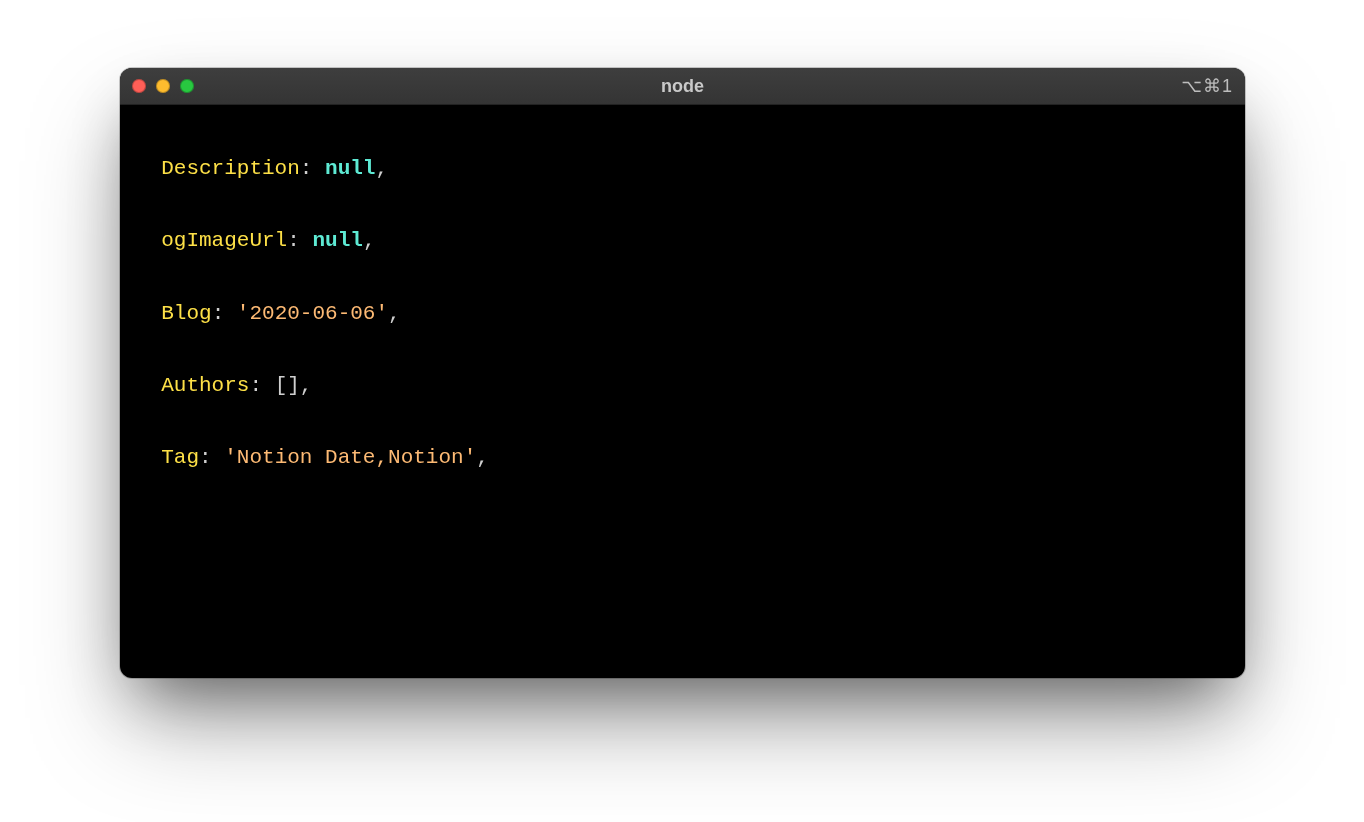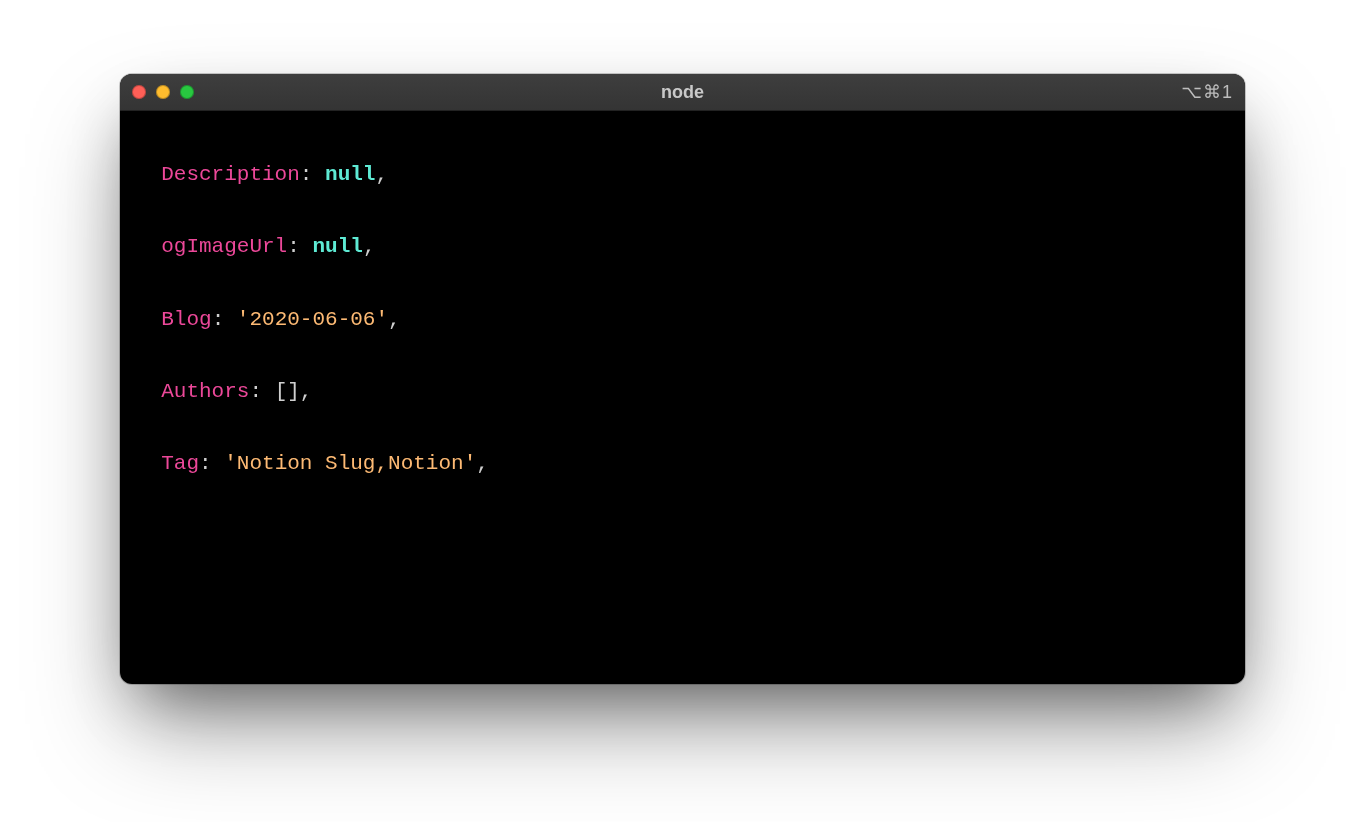--- a/index.html
+++ b/index.html
@@ -21,21 +21,20 @@
     top: 68px;
     width: 1125px;
     height: 610px;
     border-radius: 12px;
     background: #000000;
     box-shadow:
       0 50px 100px -10px rgba(0,0,0,0.35),
       0 30px 60px -20px rgba(0,0,0,0.45),
       0 0 0 1px rgba(0,0,0,0.2);
     overflow: hidden;
-    margin-top: 6px;
   }
   .titlebar {
     height: 36px;
     background: linear-gradient(#3e3e3e, #343434);
     border-bottom: 1px solid #222;
     display: flex;
     align-items: center;
     position: relative;
     padding: 0 12px;
   }
@@ -74,21 +73,21 @@
   }
   .term {
     padding: 10px 16px 16px 16px;
     color: #cfcfcf;
     font-size: 21px;
     line-height: 1.72;
     white-space: pre;
     overflow: hidden;
   }
   .pad1 { padding-left: 2.0ch; }
-  .key   { color: #ec4899; }
+  .key   { color: #fde047; }
   .null  { color: #5eead4; font-weight: 700; }
   .str   { color: #fdba74; }
   .arr   { color: #cfcfcf; }
   .punct { color: #cfcfcf; }
 </style>
 </head>
 <body>
 
 <div class="stage">
   <div class="window">
@@ -100,21 +99,21 @@
       </div>
       <div class="title">node</div>
       <div class="shortcut">⌥⌘1</div>
     </div>
 
     <div class="term">
 <div class="pad1"><span class="key">Description</span><span class="punct">: </span><span class="null">null</span><span class="punct">,</span></div>
 <div class="pad1"><span class="key">ogImageUrl</span><span class="punct">: </span><span class="null">null</span><span class="punct">,</span></div>
 <div class="pad1"><span class="key">Blog</span><span class="punct">: </span><span class="str">'2020-06-06'</span><span class="punct">,</span></div>
 <div class="pad1"><span class="key">Authors</span><span class="punct">: </span><span class="arr">[]</span><span class="punct">,</span></div>
-<div class="pad1"><span class="key">Tag</span><span class="punct">: </span><span class="str">'Notion Slug,Notion'</span><span class="punct">,</span></div>
+<div class="pad1"><span class="key">Tag</span><span class="punct">: </span><span class="str">'Notion Date,Notion'</span><span class="punct">,</span></div>
 
 
 
 
 
 
 
 
     </div>
   </div>

